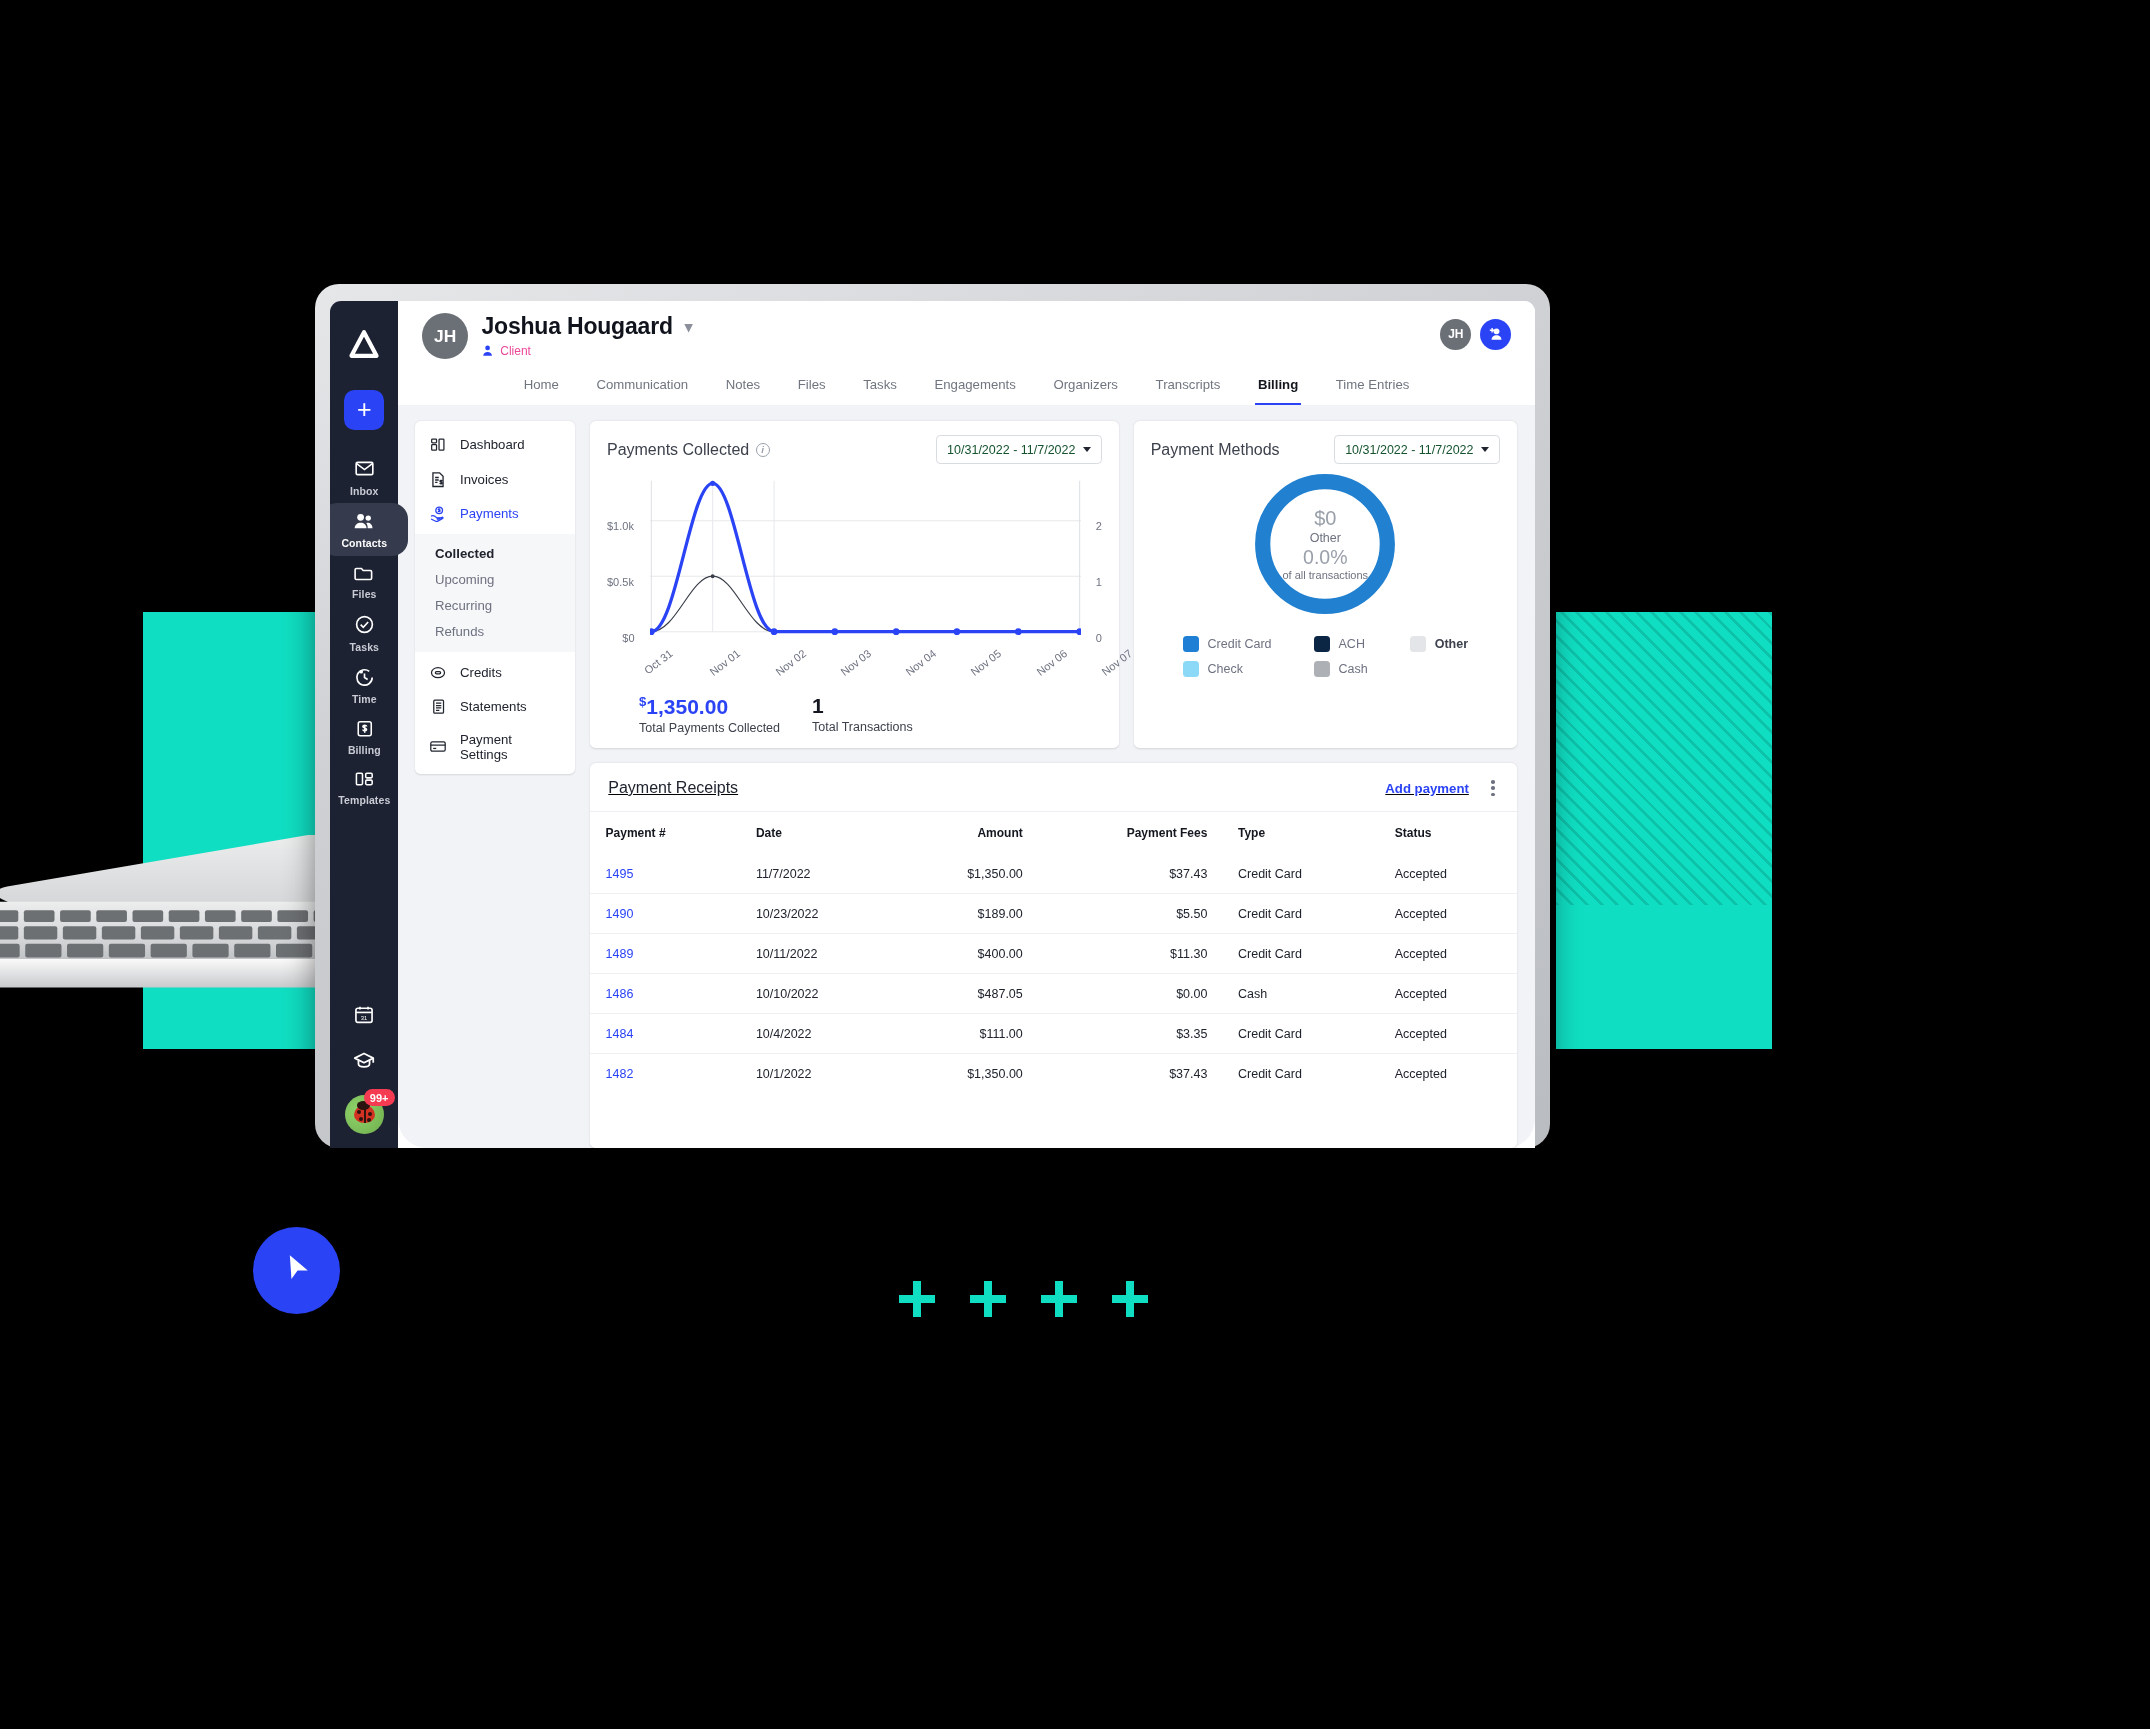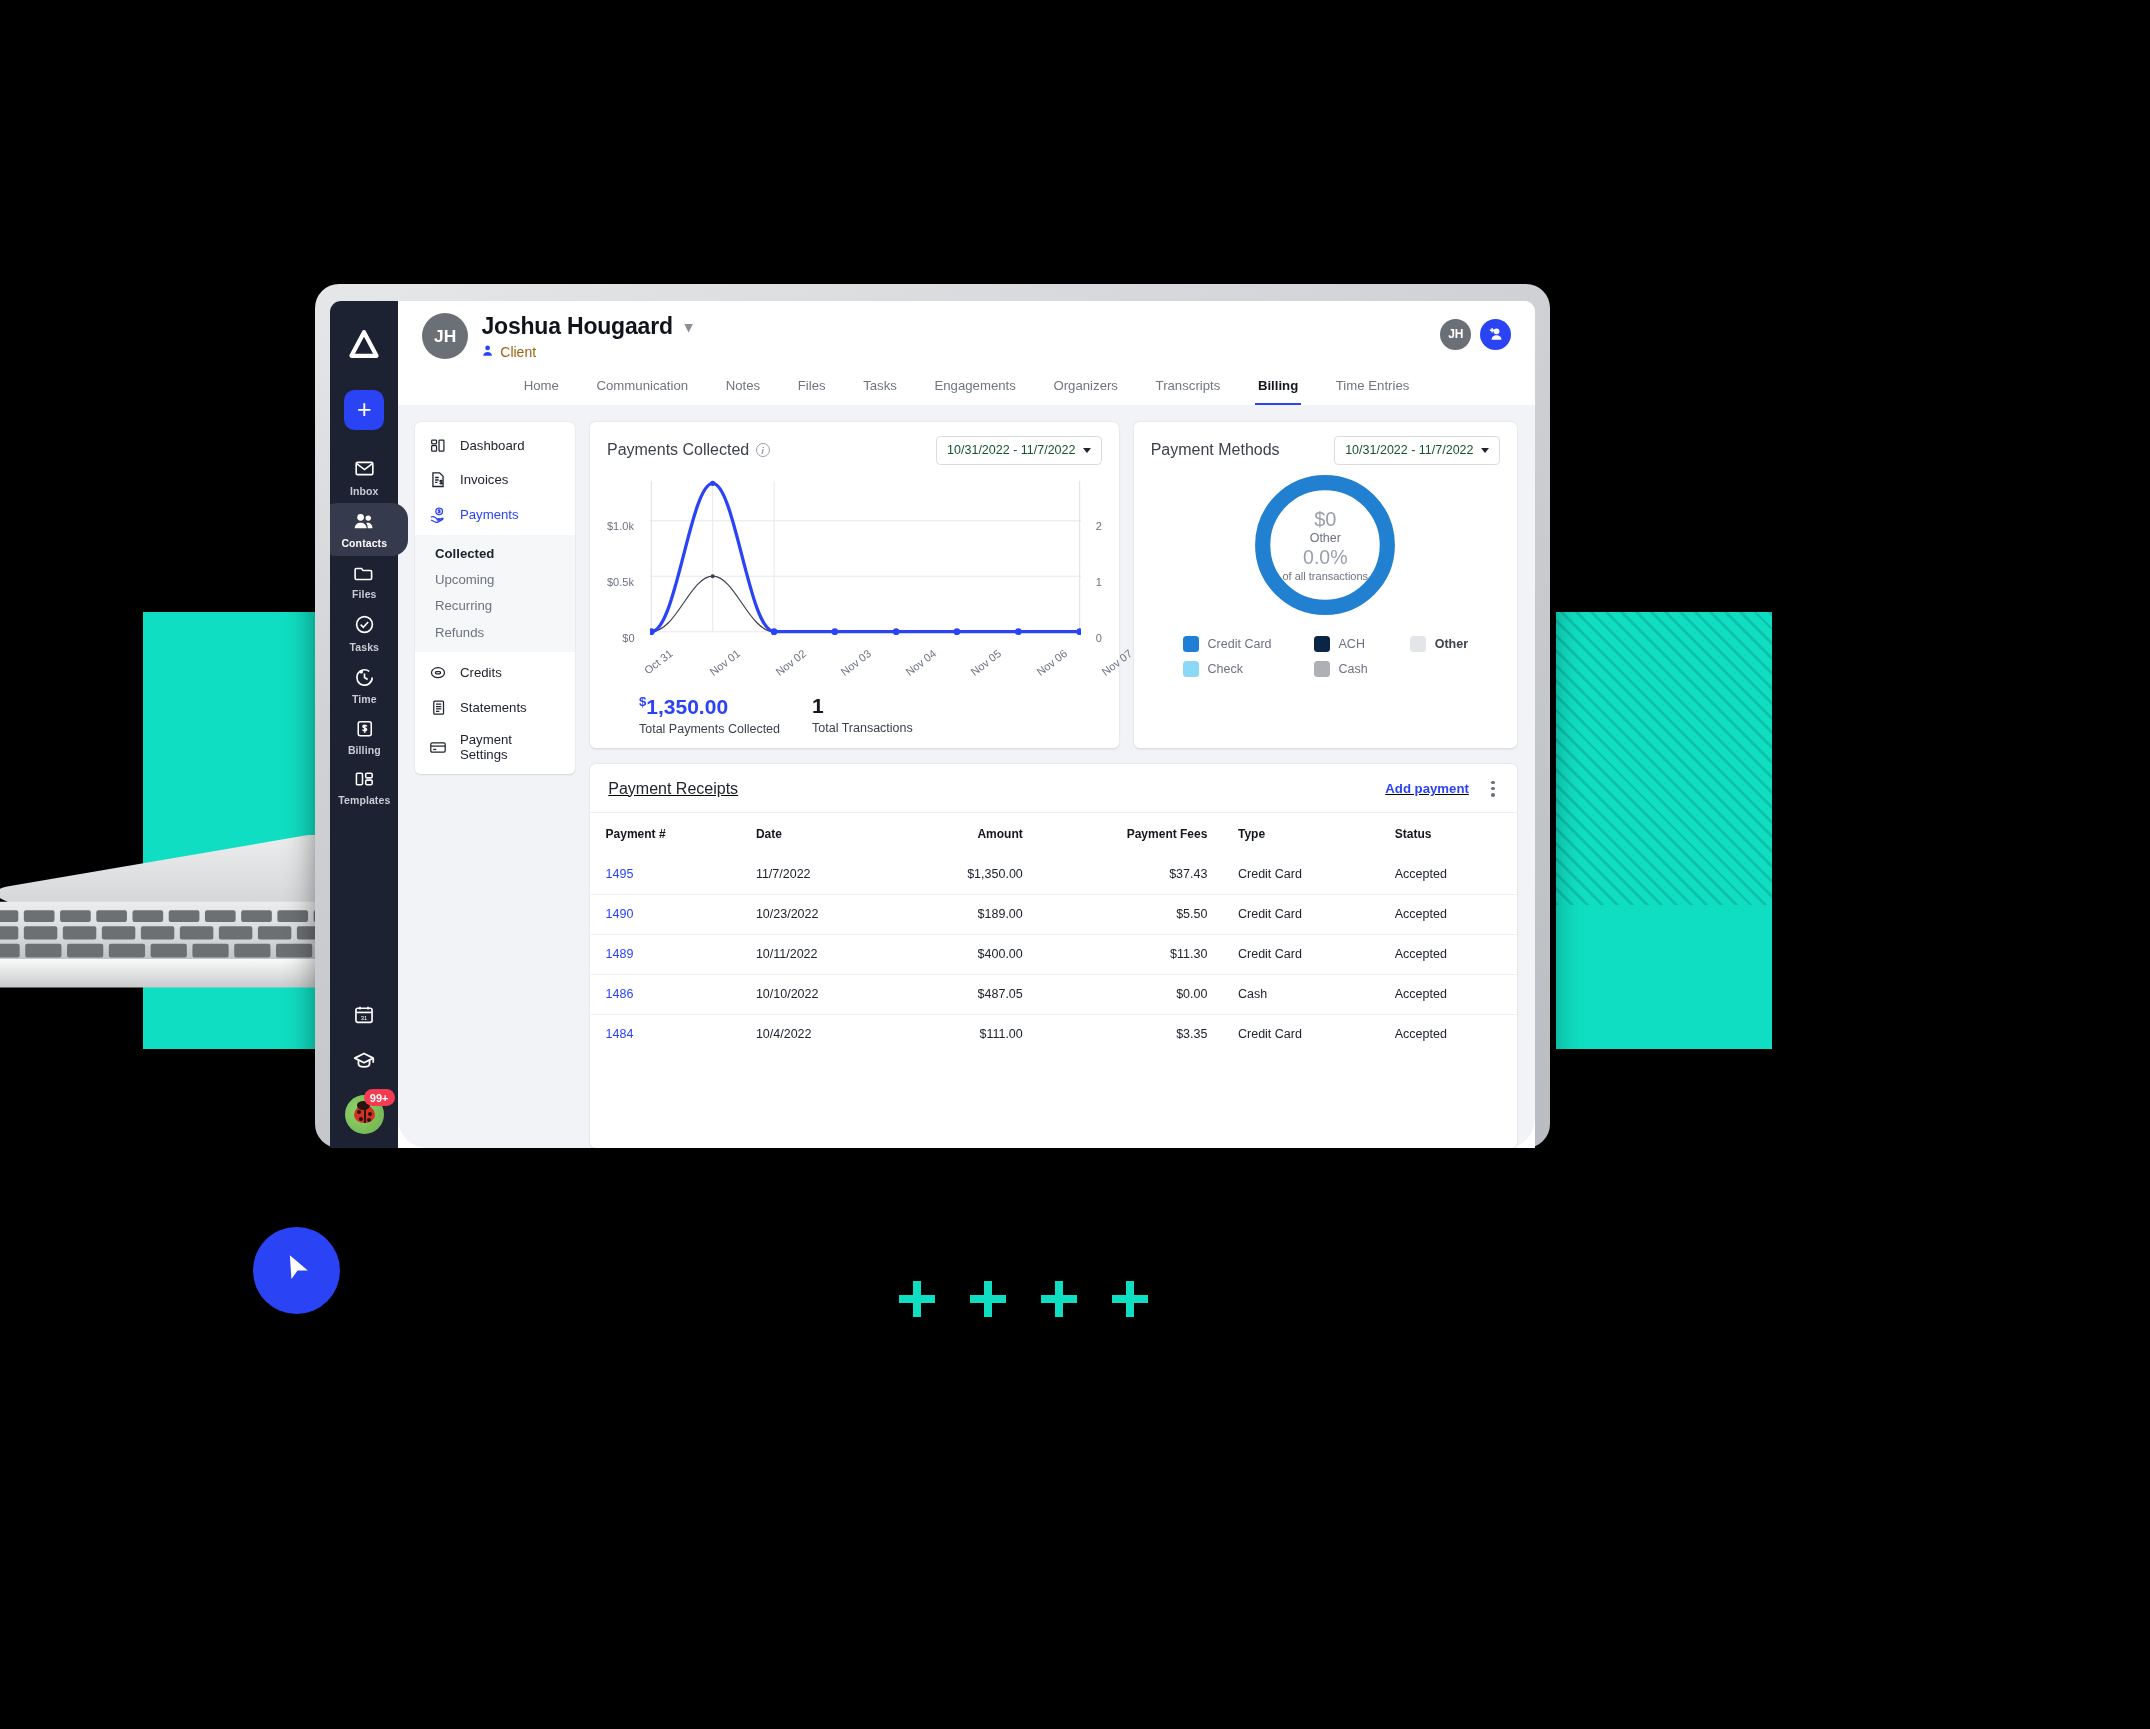--- a/index.html
+++ b/index.html
@@ -104,21 +104,21 @@
   .idrow{ display:flex; align-items:flex-start; }
   .avatar-lg{
     width:46px; height:46px; border-radius:50%; background:#6b6f76; color:#fff;
     display:flex; align-items:center; justify-content:center;
     font-size:17.4px; font-weight:600; letter-spacing:0.3px; flex:0 0 46px;
   }
   .idtext{ margin-left:13.2px; }
   .cname{ font-size:23px; font-weight:700; color:#10131c; letter-spacing:-0.2px; display:flex; align-items:center; gap:12px;}
   .chev{ color:#8a8f99; font-size:15.3px; }
   .ctag{ display:flex; align-items:center; gap:5.6px; margin-top:3.5px; }
-  .ctag .t{ color:#a16207; font-size:14px; }
+  .ctag .t{ color:#ec4899; font-size:12px; }
   .topright{ margin-left:auto; display:flex; align-items:center; gap:8.4px; padding-top:5.6px;}
   .avatar-sm{ width:31px;height:31px;border-radius:50%;background:#6b6f76;color:#fff;
     display:flex;align-items:center;justify-content:center;font-size:12px;font-weight:600;}
   .avatar-add{ width:31px;height:31px;border-radius:50%;background:#2a43f5;color:#fff;
     display:flex;align-items:center;justify-content:center;}
   .tabs{ display:flex; justify-content:center; gap:32px; margin-top:15.3px; }
   .tab{ font-size:13.2px; color:#70757f; padding:2.8px 2.8px 10.5px; border-bottom:2.8px solid transparent; white-space:nowrap;}
   .tab.active{ color:#14171f; font-weight:700; border-bottom-color:#2a43f5; }
 
   .body{ flex:1 1 auto; display:flex; padding:16.7px 18px 0 16.7px; gap:15.3px; min-height:0; }
@@ -727,20 +727,28 @@
                   <td>Accepted</td>
                 </tr>
                 <tr>
                   <td class="lnk">1484</td>
                   <td>10/4/2022</td>
                   <td class="num">$111.00</td>
                   <td class="num">$3.35</td>
                   <td>Credit Card</td>
                   <td>Accepted</td>
                 </tr>
+                <tr>
+                  <td class="lnk">1482</td>
+                  <td>10/1/2022</td>
+                  <td class="num">$1,350.00</td>
+                  <td class="num">$37.43</td>
+                  <td>Credit Card</td>
+                  <td>Accepted</td>
+                </tr>
               </tbody>
             </table>
           </div>
 
         </div>
       </div>
     </div>
   </div>
 </div>
 

